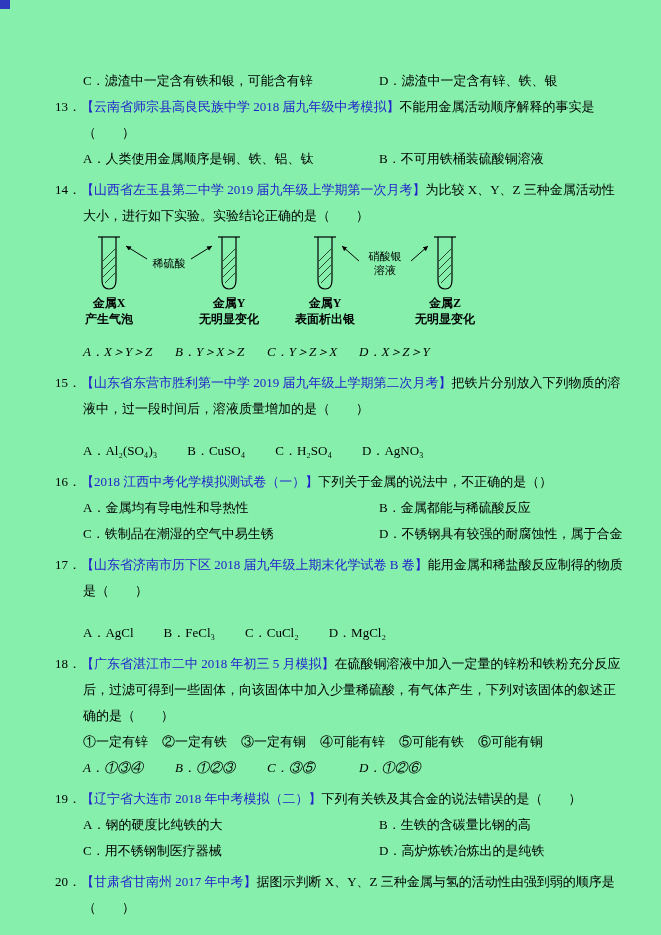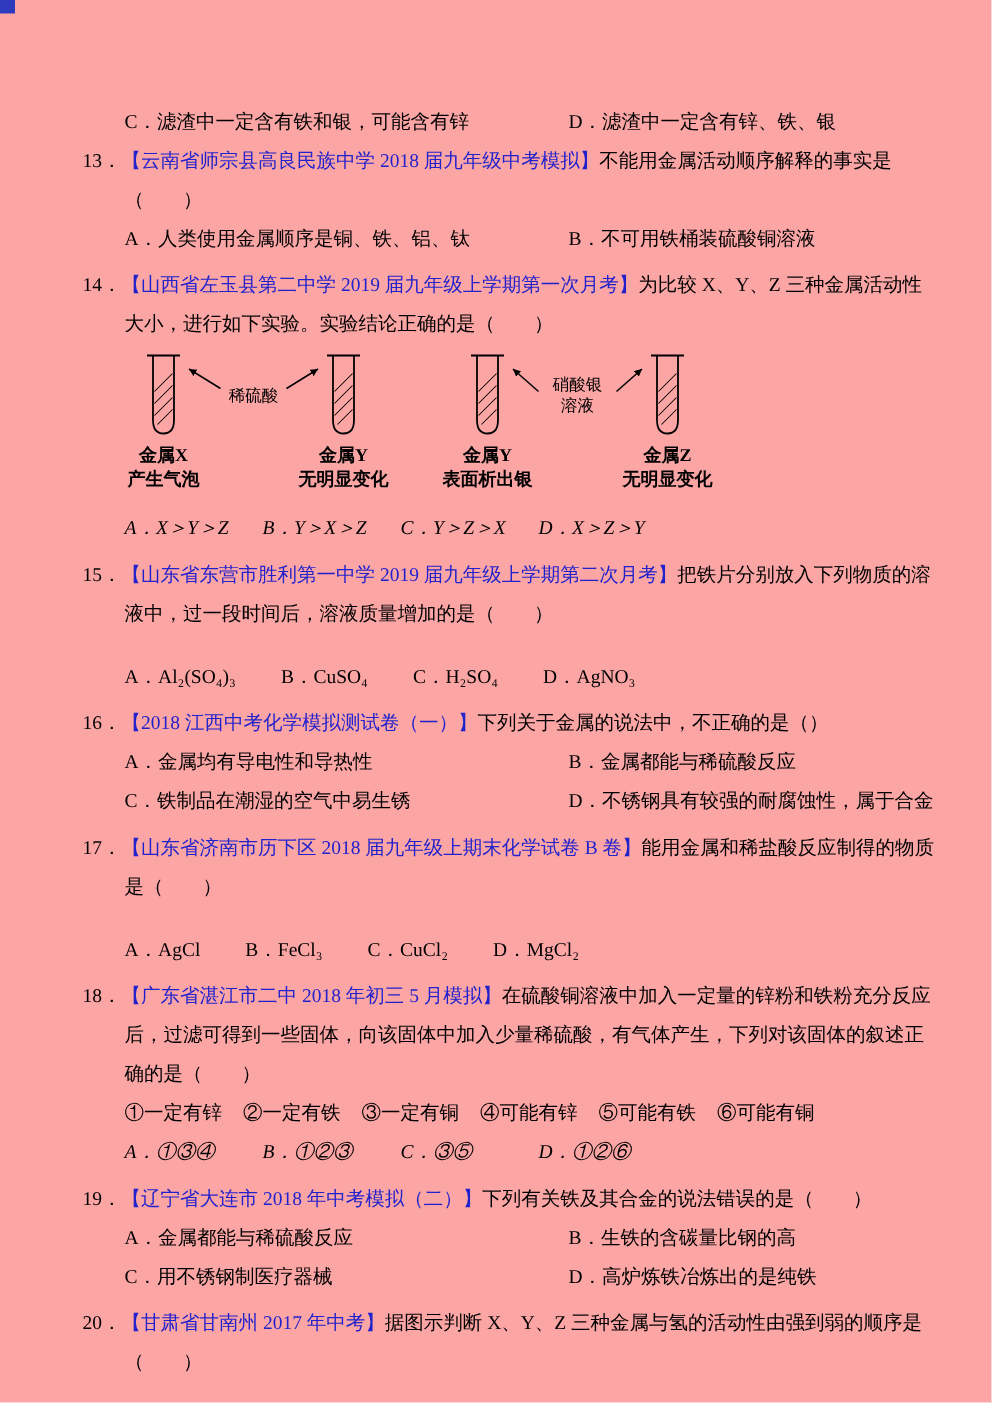--- a/index.html
+++ b/index.html
@@ -1,19 +1,19 @@
 <!DOCTYPE html>
 <html style="--blue: #2222cc;"><head>
 <meta charset="utf-8">
 <style>
   * { box-sizing: border-box; margin: 0; padding: 0; }
   html, body { background: #ffffff; }
   .page {
     width: 661px; height: 935px;
-    background: #fca5a5;
+    background: #86efac;
     font-family: "Liberation Serif", "DejaVu Serif", serif;
     font-size: 13px; line-height: 26px; color: #000;
     padding: 68px 34px 0 55px;
     position: relative; overflow: hidden;
     margin: 0 auto;
   }
   .corner-artifact { position: absolute; left: 0; top: 0; width: 10px; height: 9px; background: #2e3bbf; }
   .q { margin-bottom: 5px; }
   .q-head { padding-left: 28px; text-indent: -28px; }
   .q-num { color: #000; }
@@ -123,21 +123,21 @@
       <span>①一定有锌</span><span>②一定有铁</span><span>③一定有铜</span><span>④可能有锌</span><span>⑤可能有铁</span><span>⑥可能有铜</span>
     </p>
     <p class="row quad">
       <span>A．①③④</span><span>B．①②③</span><span>C．③⑤</span><span>D．①②⑥</span>
     </p>
   </div>
 
   <div class="q">
     <p class="q-head"><span class="q-num">19．</span><span class="q-src">【辽宁省大连市 2018 年中考模拟（二）】</span><span class="q-stem">下列有关铁及其合金的说法错误的是（　　）</span></p>
     <p class="row pair">
-      <span>A．金属都能与稀硫酸反应</span><span>B．生铁的含碳量比钢的高</span>
+      <span>A．钢的硬度比纯铁的大</span><span>B．生铁的含碳量比钢的高</span>
     </p>
     <p class="row pair">
       <span>C．用不锈钢制医疗器械</span><span>D．高炉炼铁冶炼出的是纯铁</span>
     </p>
   </div>
 
   <div class="q">
     <p class="q-head"><span class="q-num">20．</span><span class="q-src">【甘肃省甘南州 2017 年中考】</span><span class="q-stem">据图示判断 X、Y、Z 三种金属与氢的活动性由强到弱的顺序是（　　）</span></p>
   </div>
 

